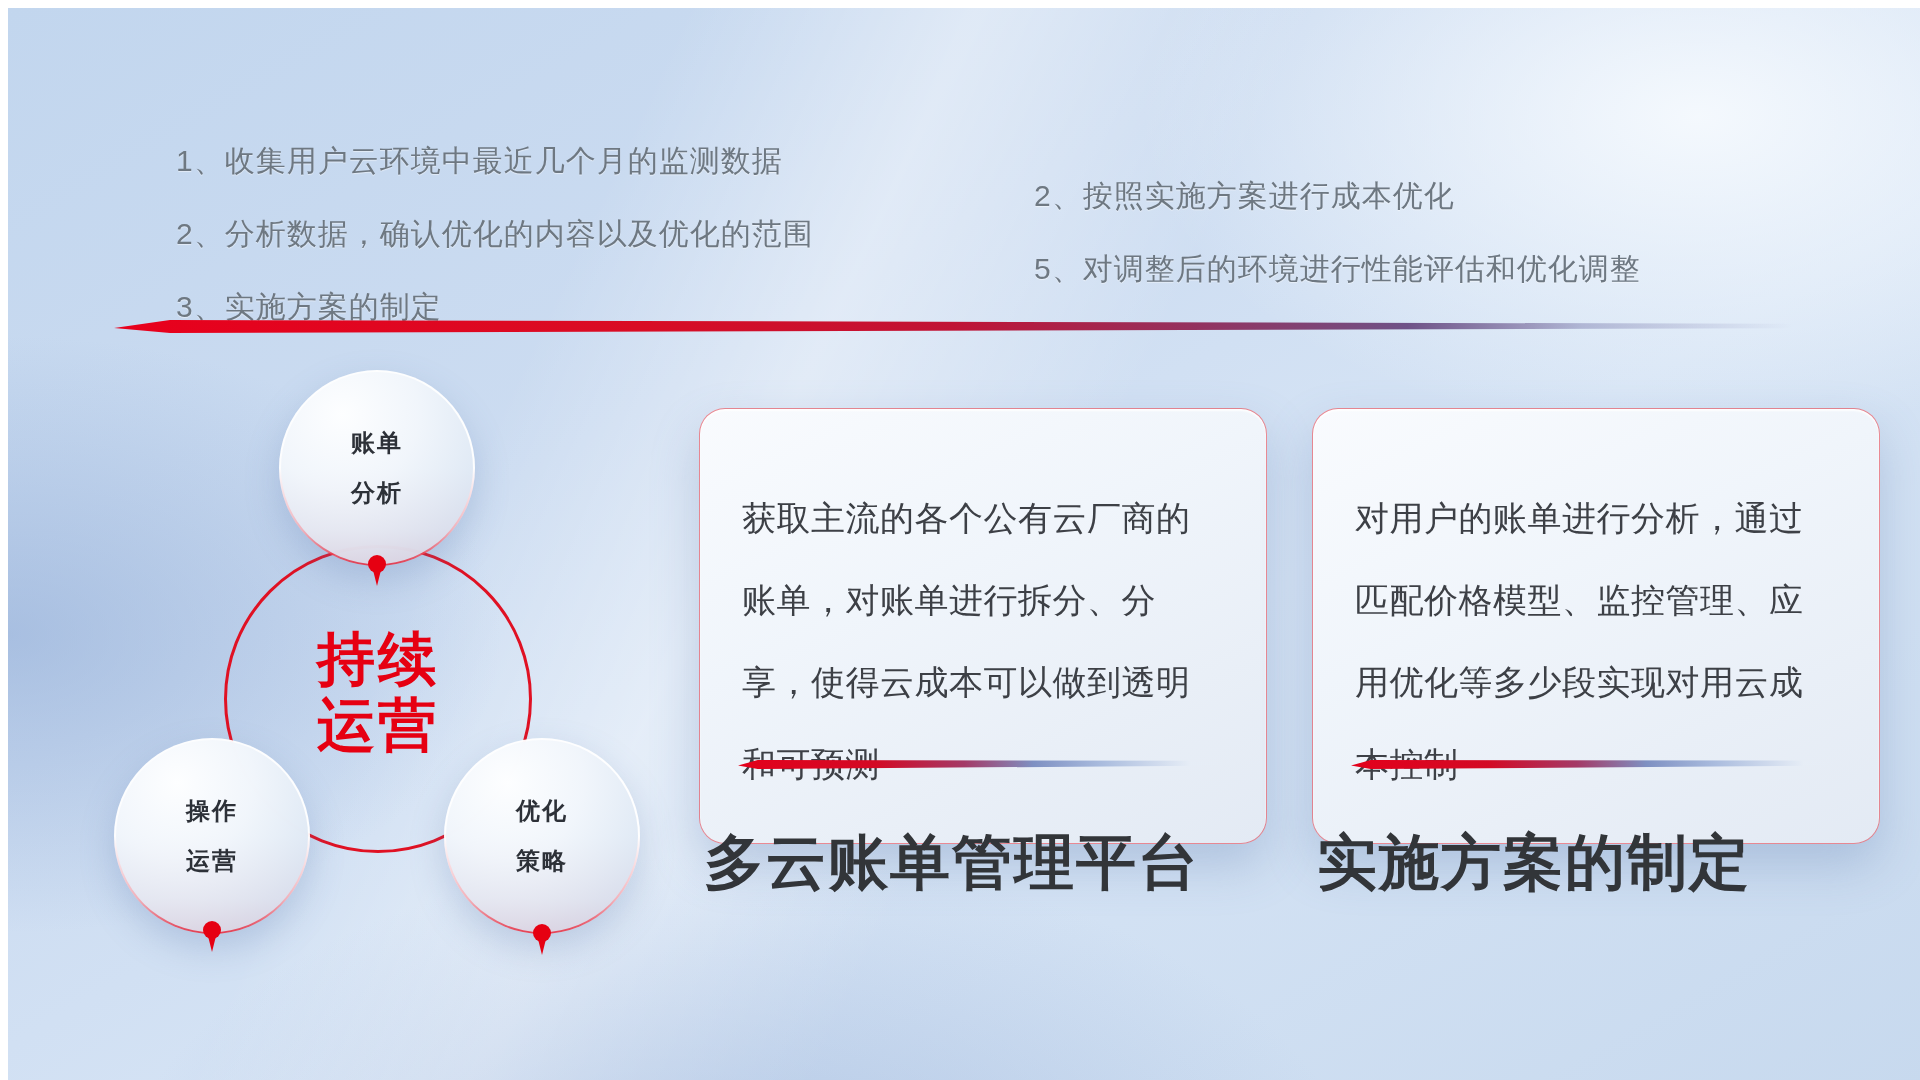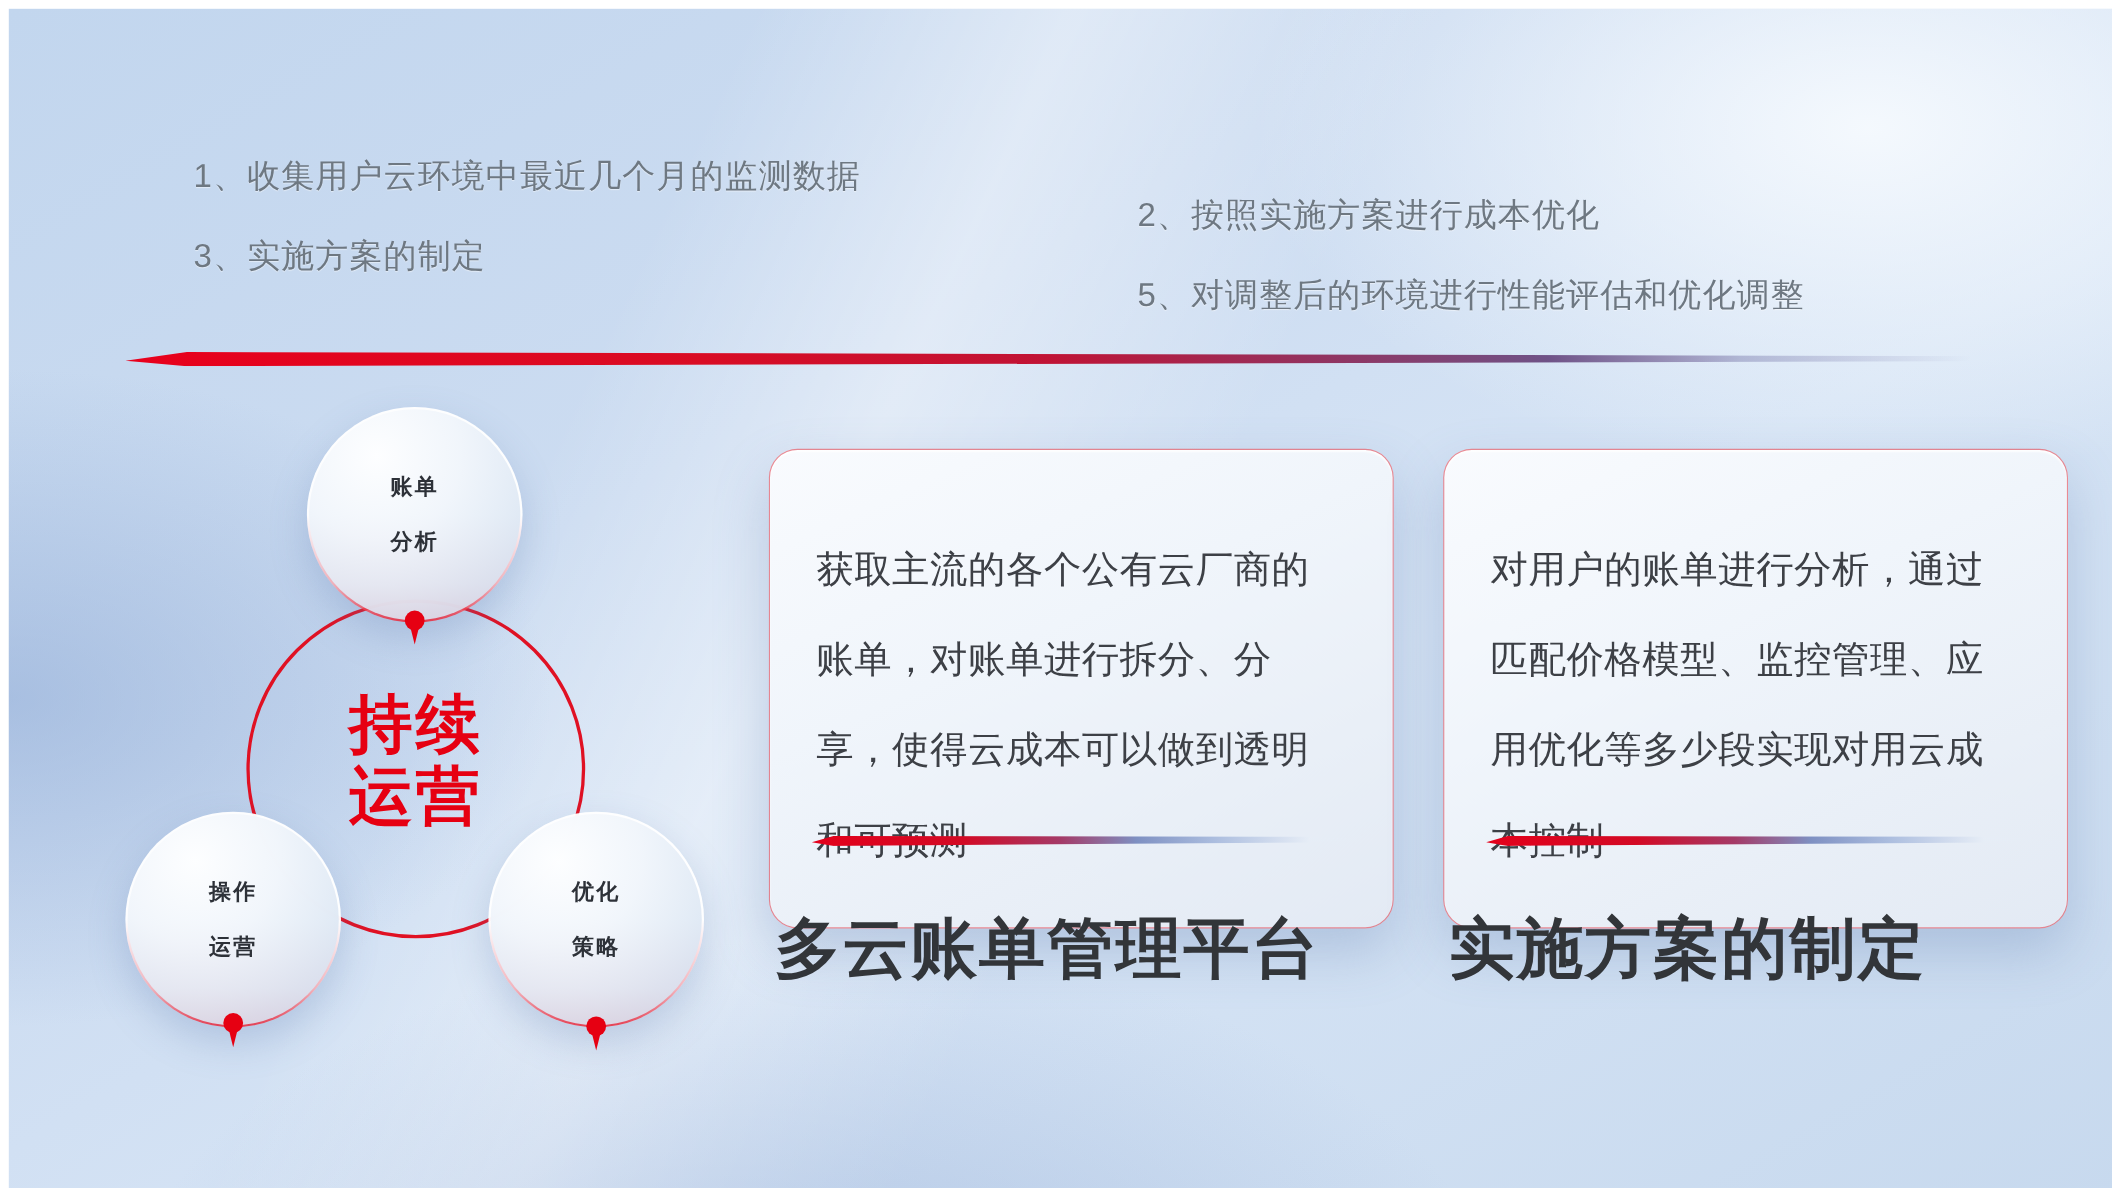--- a/index.html
+++ b/index.html
@@ -84,21 +84,21 @@
     background: radial-gradient(circle at 32% 22%,
       rgba(253,254,255,0.97) 0%,
       rgba(240,245,251,0.93) 38%,
       rgba(219,230,243,0.9) 75%,
       rgba(208,221,238,0.9) 100%);
     display: flex;
     flex-direction: column;
     align-items: center;
     justify-content: center;
     text-align: center;
-    font-size: 20px;
+    font-size: 24px;
     font-weight: 700;
     line-height: 42px;
     letter-spacing: 2px;
     color: #2d3138;
   }
   .node-top          { left: 271px; top: 362px; }
   .node-bottom-left  { left: 106px; top: 730px; }
   .node-bottom-right { left: 436px; top: 730px; }
 
   .pin {
@@ -166,20 +166,21 @@
     color: #323539;
   }
 </style>
 </head>
 <body>
 
 <div class="slide">
 
   <ul class="steps steps-left">
     <li>1、收集用户云环境中最近几个月的监测数据</li>
+    <li>2、分析数据，确认优化的内容以及优化的范围</li>
     <li>3、实施方案的制定</li>
   </ul>
 
   <ul class="steps steps-right">
     <li>2、按照实施方案进行成本优化</li>
     <li>5、对调整后的环境进行性能评估和优化调整</li>
   </ul>
 
   <div class="swoosh"></div>
 

